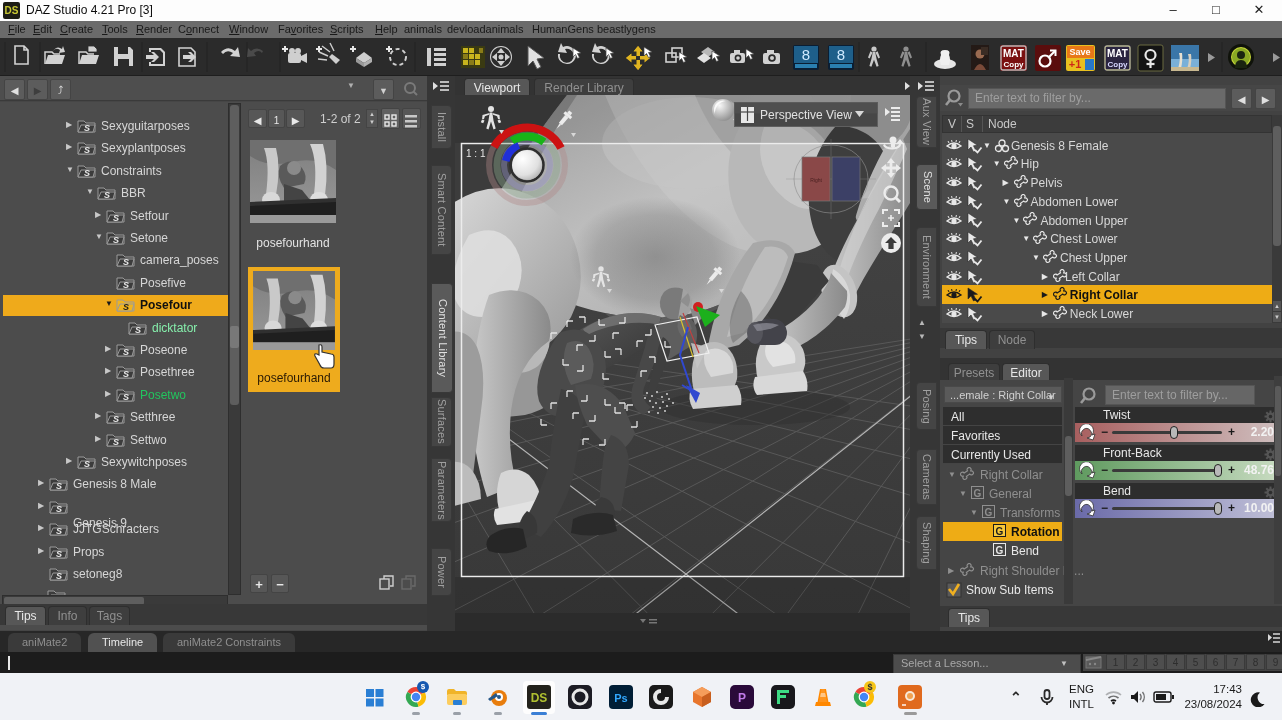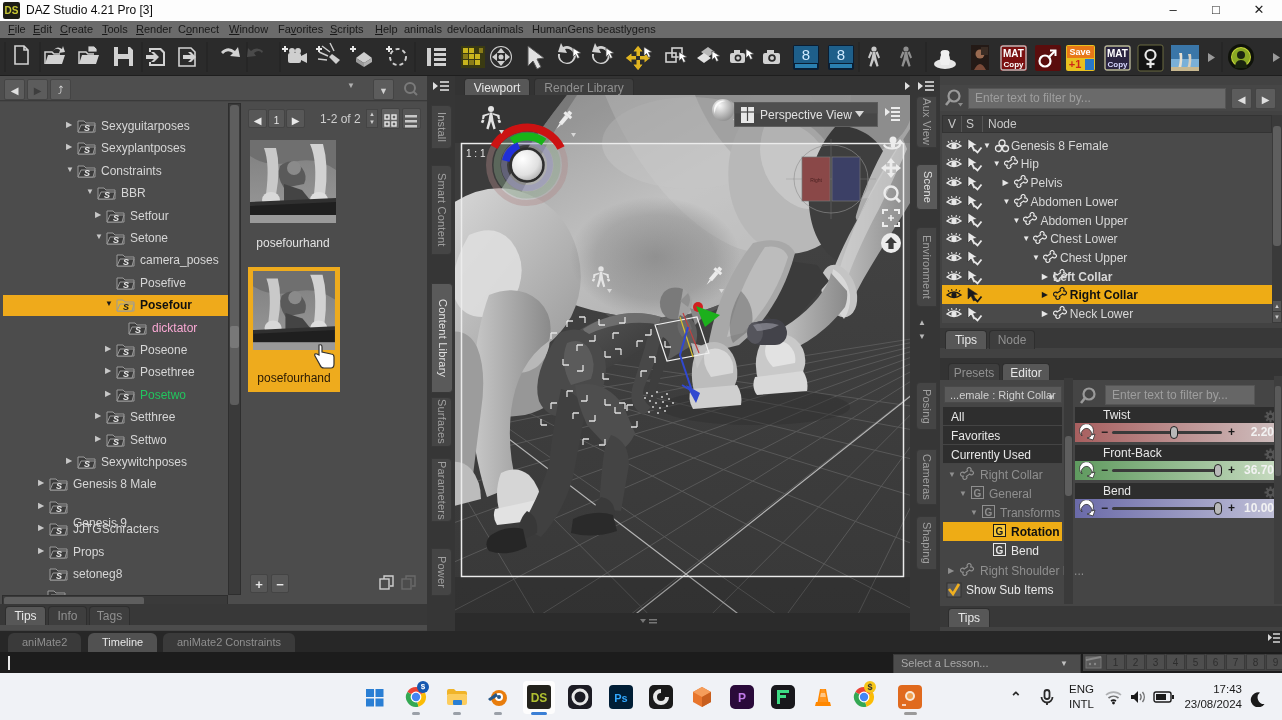--- a/index.html
+++ b/index.html
@@ -378,21 +378,21 @@
         <path d="M1 3 h6 l2 2 h9 v9 h-17z" fill="#f0b41e" stroke="#9a9a9a" stroke-width="1"></path>
         <path d="M1 14 l3 -7 h14 l-2 7z" fill="#f0b41e" stroke="#9a9a9a" stroke-width="1"></path>
         <text x="10" y="13" font-size="9" font-style="italic" font-weight="bold" fill="#1a1a1a" text-anchor="middle">S</text>
       </svg>
     <div class="abs" style="left:140px;top:222px;font-size:12px;font-weight:bold;color:#101010;">Posefour</div>
     <svg class="abs" style="left:128px;top:244px" width="19" height="15">
         <path d="M1 3 h6 l2 2 h9 v9 h-17z" fill="#3c3c3c" stroke="#9a9a9a" stroke-width="1"></path>
         <path d="M1 14 l3 -7 h14 l-2 7z" fill="#3c3c3c" stroke="#9a9a9a" stroke-width="1"></path>
         <text x="10" y="13" font-size="9" font-style="italic" font-weight="bold" fill="#e8e8e8" text-anchor="middle">S</text>
       </svg>
-    <div class="abs" style="left:152px;top:245px;font-size:12px;font-weight:normal;color:#f9a8d4;">dicktator</div>
+    <div class="abs" style="left:152px;top:245px;font-size:12px;font-weight:normal;color:#86efac;">dicktator</div>
     <div class="abs" style="left:105px;top:268px;font-size:8px;color:#c8c8c8;">▶</div>
     <svg class="abs" style="left:116px;top:266px" width="19" height="15">
         <path d="M1 3 h6 l2 2 h9 v9 h-17z" fill="#3c3c3c" stroke="#9a9a9a" stroke-width="1"></path>
         <path d="M1 14 l3 -7 h14 l-2 7z" fill="#3c3c3c" stroke="#9a9a9a" stroke-width="1"></path>
         <text x="10" y="13" font-size="9" font-style="italic" font-weight="bold" fill="#e8e8e8" text-anchor="middle">S</text>
       </svg>
     <div class="abs" style="left:140px;top:267px;font-size:12px;font-weight:normal;color:#d6d6d6;">Poseone</div>
     <div class="abs" style="left:105px;top:290px;font-size:8px;color:#c8c8c8;">▶</div>
     <svg class="abs" style="left:116px;top:288px" width="19" height="15">
         <path d="M1 3 h6 l2 2 h9 v9 h-17z" fill="#3c3c3c" stroke="#9a9a9a" stroke-width="1"></path>
@@ -1156,21 +1156,21 @@
     <svg class="abs" style="left:25px;top:193px" width="18" height="16">
         <path d="M3 1 l0 11 3 -3 2.5 5 2.5 -1.2 -2.5 -5 4 -0.5z" fill="#e8e8e8" stroke="#2a2a2a" stroke-width="0.6"></path>
         <path d="M10 12 l2.5 2.5 4 -5" fill="none" stroke="#e8e8e8" stroke-width="1.8"></path>
       </svg>
     <div class="abs" style="left:101.80000000000001px;top:196px;font-size:8px;color:#e8e8e8;">▶</div>
     <svg class="abs" style="left:112.80000000000001px;top:193px" width="16" height="15">
         <g transform="rotate(-35 8 8)">
           <path d="M4 6.2 a2 2 0 1 1 2 -2 h4 a2 2 0 1 1 2 2 a2 2 0 1 1 -2 2 h-4 a2 2 0 1 1 -2 -2z" fill="none" stroke="#e8e8e8" stroke-width="1.2"></path>
         </g>
       </svg>
-    <div class="abs" style="left:113px;top:194px;font-size:12px;font-weight:bold;color:#d8d8d8;">Left Collar</div>
+    <div class="abs" style="left:125px;top:194px;font-size:12px;font-weight:normal;color:#d8d8d8;">Left Collar</div>
     <div class="abs" style="left:2px;top:209px;width:330px;height:19px;background:#eeac15;"></div>
     <svg class="abs" style="left:6px;top:212px" width="17" height="13">
         <path d="M1 7 Q 8 1 15 7 Q 8 12 1 7 Z" fill="none" stroke="#1a1a1a" stroke-width="1.4"></path>
         <circle cx="8" cy="7" r="2.6" fill="#1a1a1a"></circle>
         <g stroke="#1a1a1a" stroke-width="1">
           <line x1="3" y1="4" x2="2" y2="2"></line>
           <line x1="6" y1="3" x2="5.6" y2="1"></line>
           <line x1="10" y1="3" x2="10.4" y2="1"></line>
           <line x1="13" y1="4" x2="14" y2="2"></line>
         </g>
@@ -1313,21 +1313,21 @@
         <circle cx="6.5" cy="6.5" r="1.8" fill="#2d2d2d"></circle>
       </svg>
     <div class="abs" style="left:135px;top:385px;width:207px;height:19px;background:linear-gradient(90deg,#5f9a5f,#c9dcc2);"></div>
     <svg class="abs" style="left:138px;top:386px" width="20" height="17">
         <path d="M4 12 a7 7 0 1 1 10 -1 l3 -1 -2 6 -6 -2 3 -1 a5 5 0 1 0 -8 -1z" fill="#fff" stroke="#333" stroke-width="0.8"></path>
       </svg>
     <div class="abs" style="left:161px;top:387px;font-size:12px;font-weight:bold;color:#1a1a1a;">−</div>
     <div class="abs" style="left:172px;top:393px;width:110px;height:3px;background:#3a3a3a;border-radius:2px;"></div>
     <div class="abs" style="left:274px;top:388px;width:8px;height:13px;background:#b8b8b8;border:1px solid #222;border-radius:4px;"></div>
     <div class="abs" style="left:288px;top:387px;font-size:12px;font-weight:bold;color:#1a1a1a;">+</div>
-    <div class="abs" style="left:296px;top:387px;width:38px;text-align:right;font-size:12px;font-weight:bold;color:#f2f2f2;">36.70</div>
+    <div class="abs" style="left:296px;top:387px;width:38px;text-align:right;font-size:12px;font-weight:bold;color:#f2f2f2;">48.76</div>
     <div class="abs" style="left:135px;top:407px;width:207px;height:17px;background:#2d2d2d;"></div>
     <div class="abs" style="left:163px;top:408px;font-size:12px;color:#e8e8e8;">Bend</div>
     <svg class="abs" style="left:324px;top:410px" width="13" height="13">
         <g fill="#555">
           <circle cx="6.5" cy="6.5" r="4"></circle>
           <g stroke="#555" stroke-width="2">
             <line x1="6.5" y1="0.5" x2="6.5" y2="3"></line>
             <line x1="6.5" y1="10" x2="6.5" y2="12.5"></line>
             <line x1="0.5" y1="6.5" x2="3" y2="6.5"></line>
             <line x1="10" y1="6.5" x2="12.5" y2="6.5"></line>

